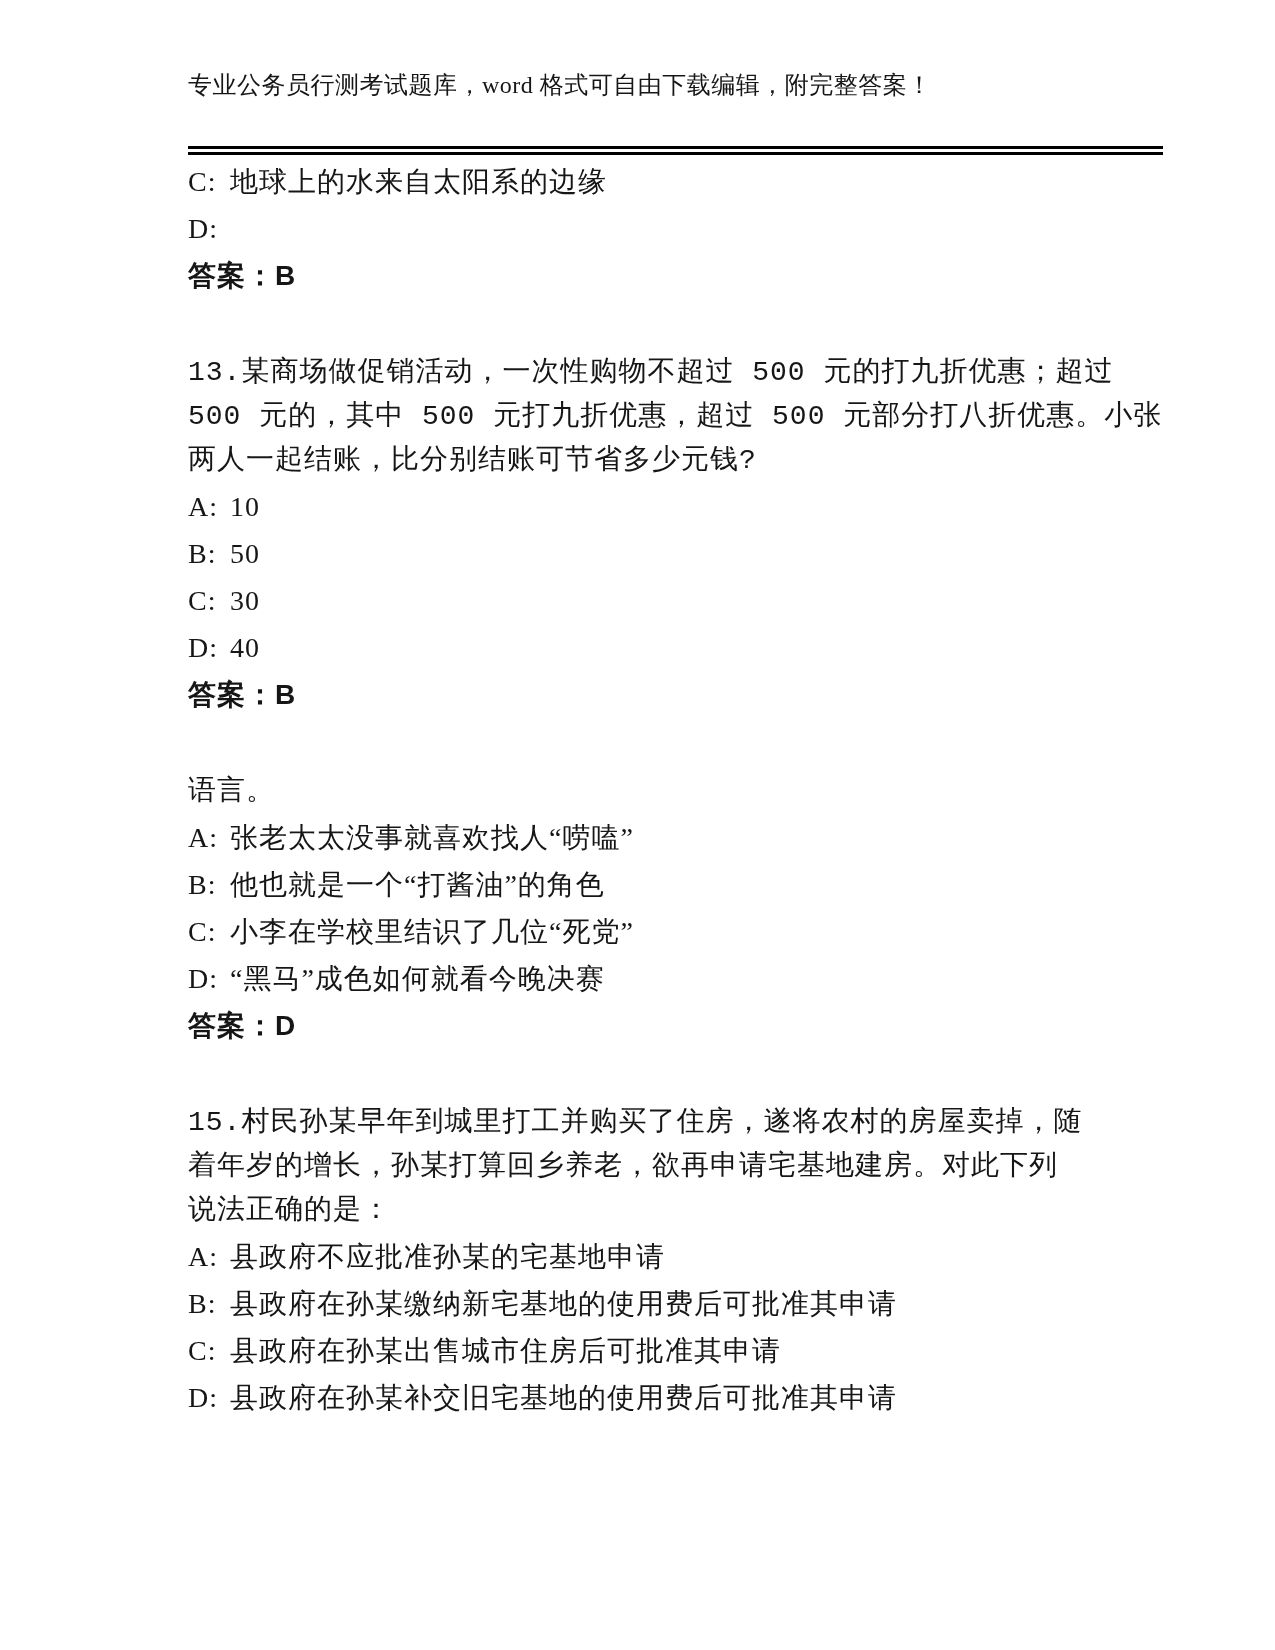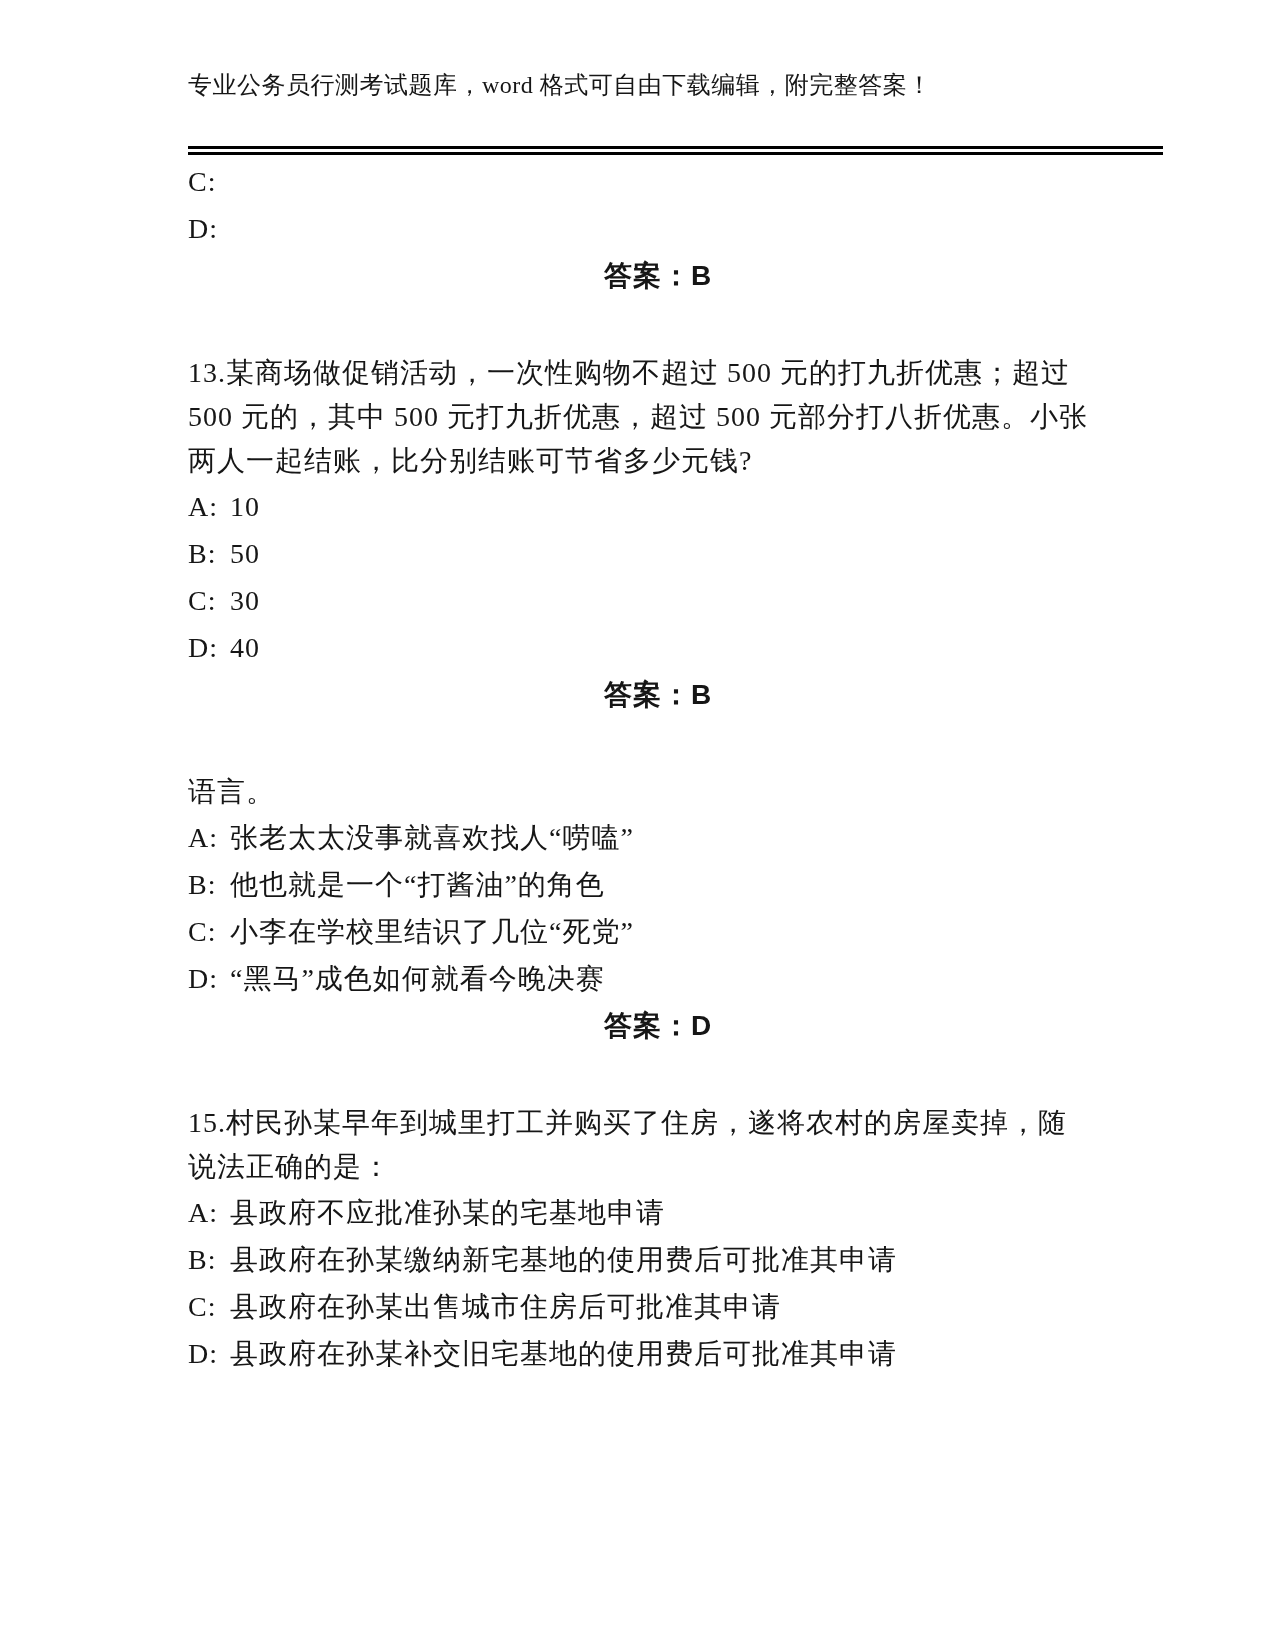--- a/index.html
+++ b/index.html
@@ -38,52 +38,53 @@
     top: 158px;
     width: 940px;
     font-size: 28px;
     letter-spacing: 1px;
   }
   .qblock { margin-top: 52px; }
   .qblock.first { margin-top: 0; }
   .stem-line {
     line-height: 44px;
     white-space: nowrap;
+    font-family: Liberation Mono, monospace;
   }
   .opt {
     display: flex;
     line-height: 47px;
     white-space: nowrap;
   }
   .opt .lab {
     flex: none;
     width: 42px;
   }
   .answer {
     line-height: 47px;
     font-family: "Liberation Sans", "DejaVu Sans", sans-serif;
     font-weight: bold;
     white-space: nowrap;
-    text-align: center;
   }
 </style>
 </head>
 <body>
 
 <div class="page">
 
   <div class="header-note">专业公务员行测考试题库，word 格式可自由下载编辑，附完整答案！</div>
 
   <div class="divider"></div>
 
   <div class="content">
 
     <div class="qblock first">
       <div class="opt">
         <span class="lab">C:</span>
+        <span>地球上的水来自太阳系的边缘</span>
       </div>
       <div class="opt">
         <span class="lab">D:</span>
       </div>
       <div class="answer">
         <span>答案：</span><span>B</span>
       </div>
     </div>
 
     <div class="qblock">
@@ -129,20 +130,21 @@
         <span class="lab">D:</span>
         <span>“黑马”成色如何就看今晚决赛</span>
       </div>
       <div class="answer">
         <span>答案：</span><span>D</span>
       </div>
     </div>
 
     <div class="qblock">
       <div class="stem-line">15.村民孙某早年到城里打工并购买了住房，遂将农村的房屋卖掉，随</div>
+      <div class="stem-line">着年岁的增长，孙某打算回乡养老，欲再申请宅基地建房。对此下列</div>
       <div class="stem-line">说法正确的是：</div>
       <div class="opt">
         <span class="lab">A:</span>
         <span>县政府不应批准孙某的宅基地申请</span>
       </div>
       <div class="opt">
         <span class="lab">B:</span>
         <span>县政府在孙某缴纳新宅基地的使用费后可批准其申请</span>
       </div>
       <div class="opt">

